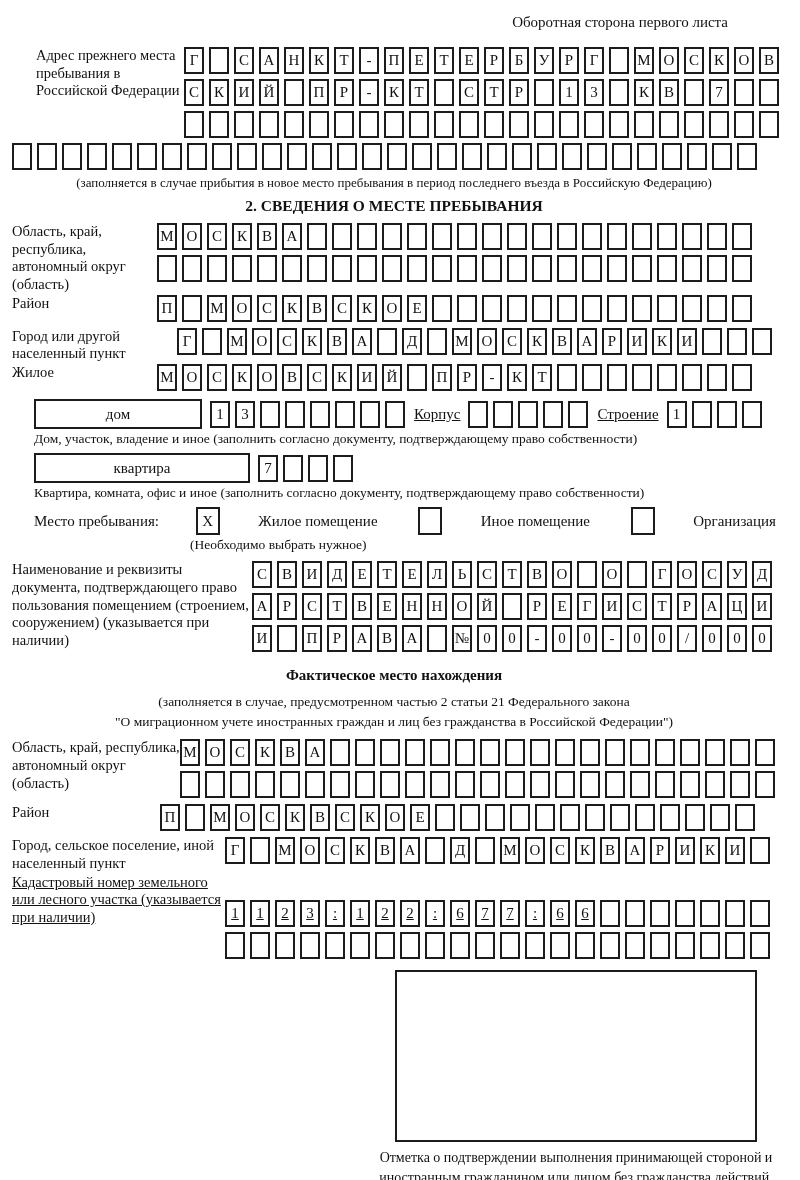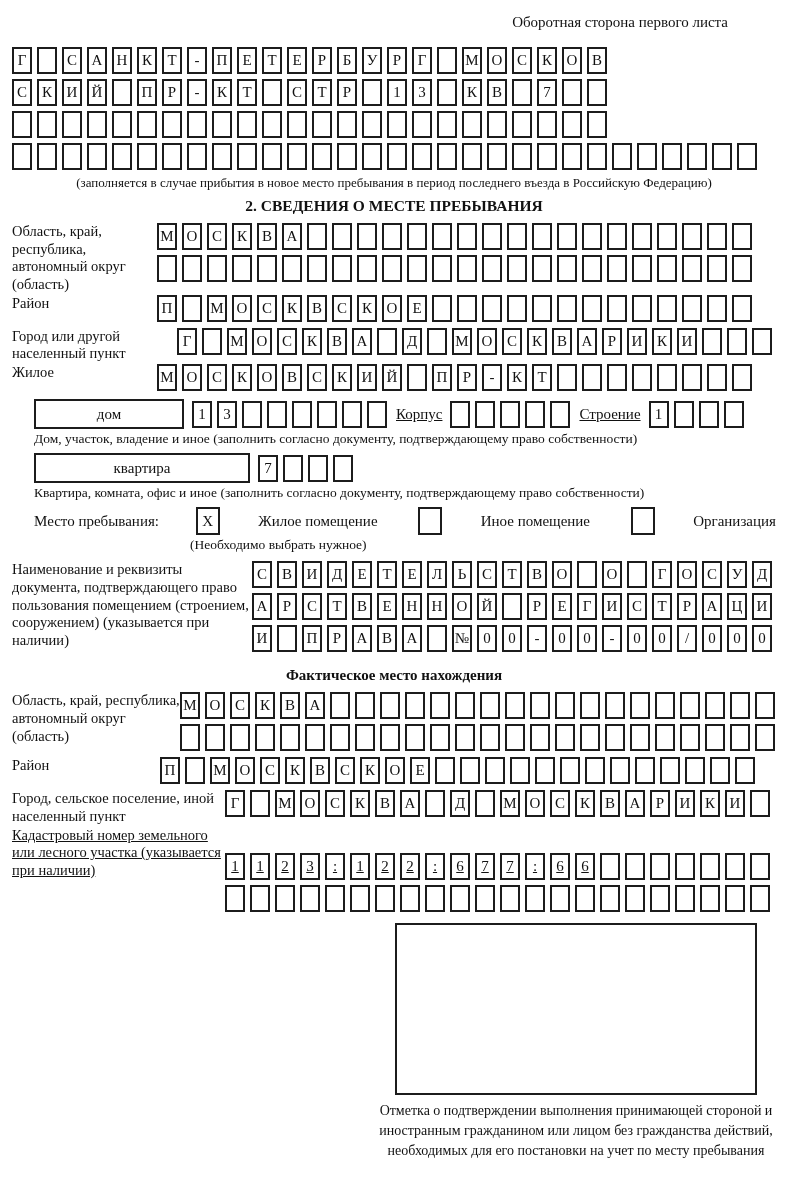--- a/index.html
+++ b/index.html
@@ -33,21 +33,21 @@
   .frow { display:flex; margin-bottom:1px; }
   .frow .flabel { width:145px; }
   .indent20 { margin-left:20px; }
 
   .dom-row { display:flex; align-items:center; margin-left:22px; margin-top:3px; }
   .widebox {
     border:2px solid #1c1c1c; height:30px;
     display:flex; align-items:center; justify-content:center;
     font-size:15px; flex:none;
   }
-  .dom-box { width:150px; margin-right:8px; }
+  .dom-box { width:168px; margin-right:8px; }
   .kv-box { width:216px; margin-right:8px; }
   .inline-lbl { font-size:15px; margin:0 8px 0 4px;text-decoration:underline; }
   .caption { font-size:13.5px; margin:2px 0 6px 22px; }
 
   .mesto-row { display:flex; align-items:center; margin:6px 0 2px 22px; font-size:15px;justify-content:space-between; }
   .checkbox {
     width:24px; height:28px; border:2px solid #1c1c1c; flex:none;
     display:inline-flex; align-items:center; justify-content:center;
     font-size:15px; margin:0 12px 0 14px;
   }
@@ -77,20 +77,21 @@
   }
 </style>
 </head>
 <body>
 
 <div class="page">
 
   <div class="hdr-note">Оборотная сторона первого листа</div>
 
   <div class="pa-block">
+    <div class="pa-label flabel">Адрес прежнего места пребывания в Российской Федерации</div>
     <div>
       <div class="cellrow">
           <span class="cell">Г</span>
           <span class="cell"></span>
           <span class="cell">С</span>
           <span class="cell">А</span>
           <span class="cell">Н</span>
           <span class="cell">К</span>
           <span class="cell">Т</span>
           <span class="cell">-</span>
@@ -470,20 +471,24 @@
           <span class="cell">0</span>
           <span class="cell">/</span>
           <span class="cell">0</span>
           <span class="cell">0</span>
           <span class="cell">0</span>
         </div>
     </div>
   </div>
 
   <div class="fact-title">Фактическое место нахождения</div>
+  <div class="fact-notes">
+    <div class="fact-note">(заполняется в случае, предусмотренном частью 2 статьи 21 Федерального закона</div>
+    <div class="fact-note">"О миграционном учете иностранных граждан и лиц без гражданства в Российской Федерации")</div>
+  </div>
 
   <div class="frow">
     <div class="flabel flabel-ob">Область, край, республика, автономный округ (область)</div>
     <div>
       <div class="cellrow">
           <span class="cell">М</span>
           <span class="cell">О</span>
           <span class="cell">С</span>
           <span class="cell">К</span>
           <span class="cell">В</span>

